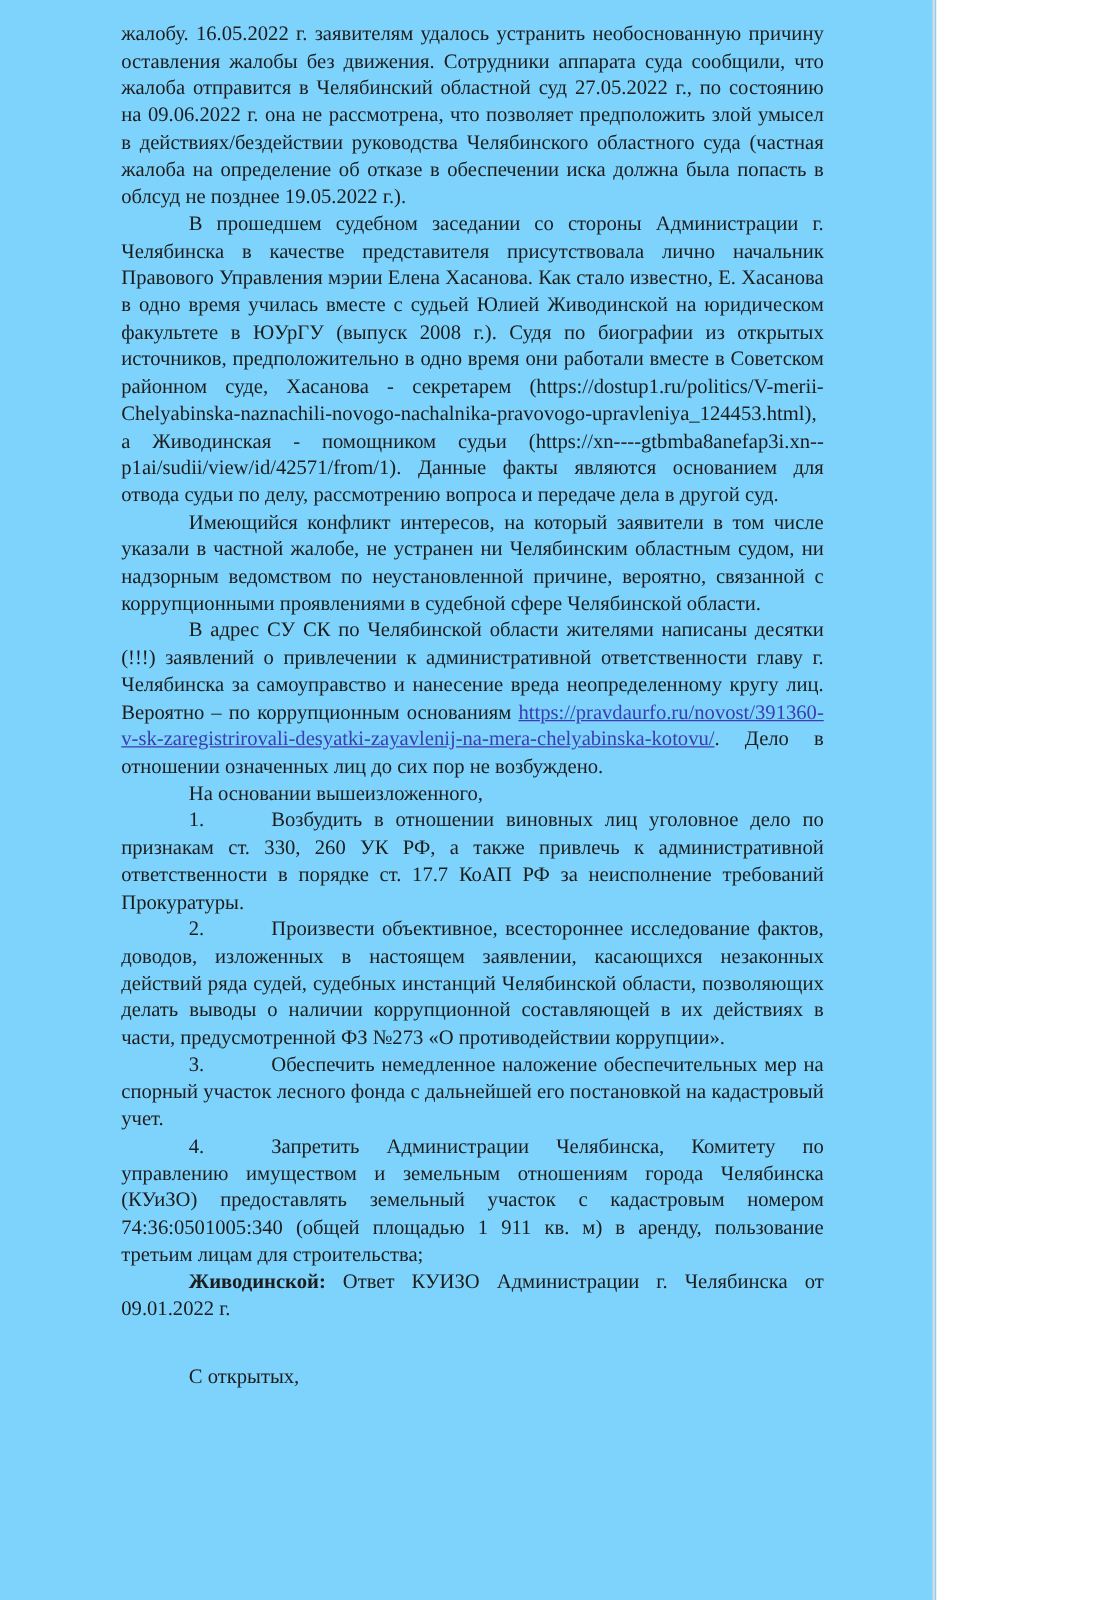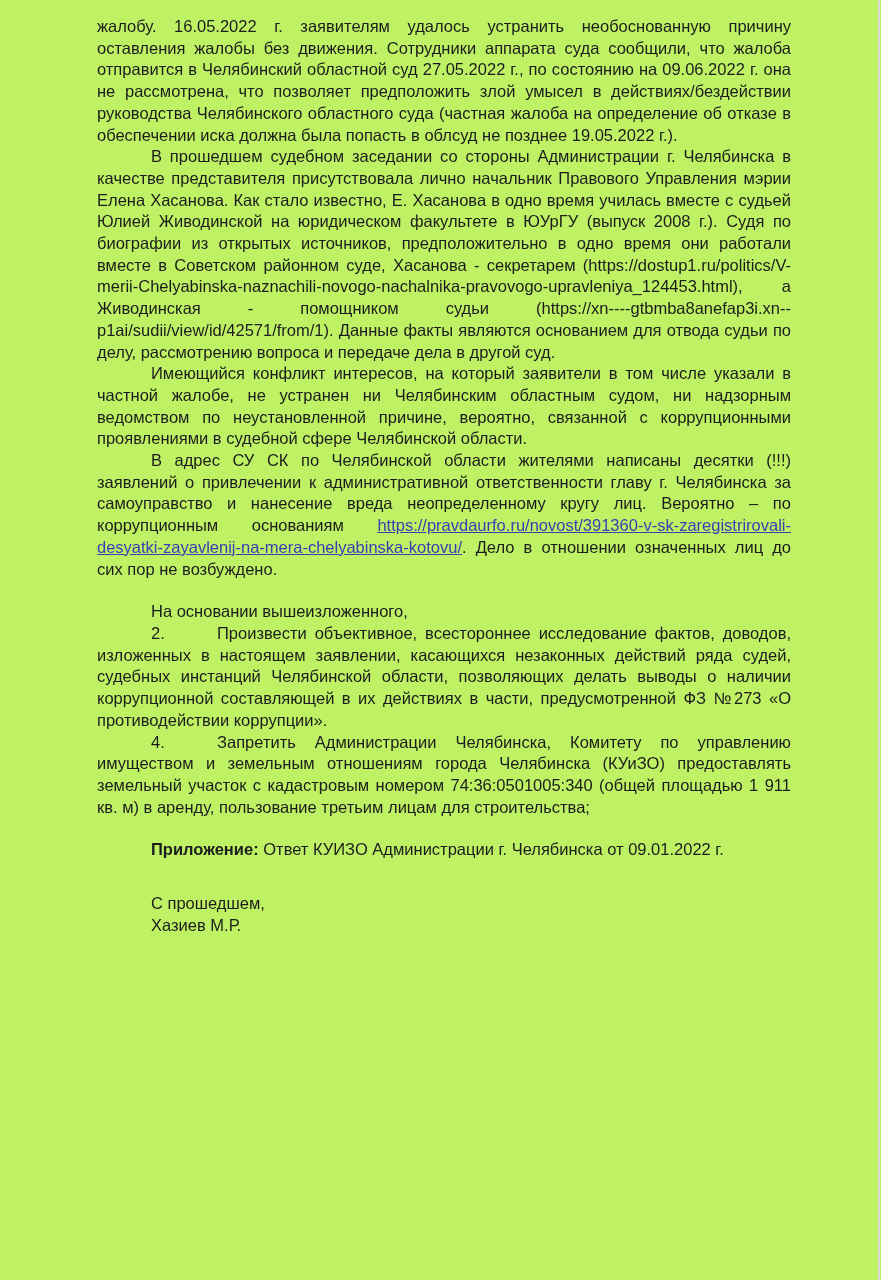--- a/index.html
+++ b/index.html
@@ -2,41 +2,41 @@
 <html><head>
 <meta charset="utf-8">
 <style>
   html, body {
     margin: 0;
     padding: 0;
     background: #ffffff;
   }
   .page {
     position: relative;
-    width: 881px;
+    width: 749px;
     height: 1280px;
     box-sizing: border-box;
-    background: #bef264;
-    font-family: Liberation Sans, sans-serif;
+    background: #7dd3fc;
+    font-family: Liberation Serif, serif;
     color: #1c1c1c;
     overflow: hidden;
   }
   .doc-body {
     box-sizing: border-box;
     padding: 16px 90px 40px 97px;
   }
   .doc-body p {
     margin: 0;
     font-size: 16.5px;
     line-height: 21.7px;
     text-align: justify;
     overflow-wrap: break-word;
   }
   p.indent { text-indent: 54px; }
-  p.space-before { margin-top: 21px; }
+  p.space-before { }
   p.space-before-lg { margin-top: 32px; }
   .num {
     display: inline-block;
     min-width: 66px;
     text-indent: 0;
   }
   .bold { font-weight: bold; }
   .link {
     color: #3c3cb4;
     text-decoration: underline;
@@ -54,20 +54,21 @@
 </head>
 <body>
 
 <div class="page">
   <div class="doc-body" id="doc-body">
       <p><span>жалобу. 16.05.2022 г. заявителям удалось устранить необоснованную причину оставления жалобы без движения. Сотрудники аппарата суда сообщили, что жалоба отправится в Челябинский областной суд 27.05.2022 г., по состоянию на 09.06.2022 г. она не рассмотрена, что позволяет предположить злой умысел в действиях/бездействии руководства Челябинского областного суда (частная жалоба на определение об отказе в обеспечении иска должна была попасть в облсуд не позднее 19.05.2022 г.).</span></p>
       <p class="indent"><span>В прошедшем судебном заседании со стороны Администрации г. Челябинска в качестве представителя присутствовала лично начальник Правового Управления мэрии Елена Хасанова. Как стало известно, Е. Хасанова в одно время училась вместе с судьей Юлией Живодинской на юридическом факультете в ЮУрГУ (выпуск 2008 г.). Судя по биографии из открытых источников, предположительно в одно время они работали вместе в Советском районном суде, Хасанова - секретарем (https://dostup1.ru/politics/V-merii-Chelyabinska-naznachili-novogo-nachalnika-pravovogo-upravleniya_124453.html), а Живодинская - помощником судьи (https://xn----gtbmba8anefap3i.xn--p1ai/sudii/view/id/42571/from/1). Данные факты являются основанием для отвода судьи по делу, рассмотрению вопроса и передаче дела в другой суд.</span></p>
       <p class="indent"><span>Имеющийся конфликт интересов, на который заявители в том числе указали в частной жалобе, не устранен ни Челябинским областным судом, ни надзорным ведомством по неустановленной причине, вероятно, связанной с коррупционными проявлениями в судебной сфере Челябинской области.</span></p>
       <p class="indent"><span>В адрес СУ СК по Челябинской области жителями написаны десятки (!!!) заявлений о привлечении к административной ответственности главу г. Челябинска за самоуправство и нанесение вреда неопределенному кругу лиц. Вероятно – по коррупционным основаниям </span><a class="link">https://pravdaurfo.ru/novost/391360-v-sk-zaregistrirovali-desyatki-zayavlenij-na-mera-chelyabinska-kotovu/</a><span>. Дело в отношении означенных лиц до сих пор не возбуждено.</span></p>
       <p class="indent space-before"><span>На основании вышеизложенного,</span></p>
+      <p class="indent"><span class="num">1.</span><span>Возбудить в отношении виновных лиц уголовное дело по признакам ст. 330, 260 УК РФ, а также привлечь к административной ответственности в порядке ст. 17.7 КоАП РФ за неисполнение требований Прокуратуры.</span></p>
       <p class="indent"><span class="num">2.</span><span>Произвести объективное, всестороннее исследование фактов, доводов, изложенных в настоящем заявлении, касающихся незаконных действий ряда судей, судебных инстанций Челябинской области, позволяющих делать выводы о наличии коррупционной составляющей в их действиях в части, предусмотренной ФЗ №273 «О противодействии коррупции».</span></p>
+      <p class="indent"><span class="num">3.</span><span>Обеспечить немедленное наложение обеспечительных мер на спорный участок лесного фонда с дальнейшей его постановкой на кадастровый учет.</span></p>
       <p class="indent"><span class="num">4.</span><span>Запретить Администрации Челябинска, Комитету по управлению имуществом и земельным отношениям города Челябинска (КУиЗО) предоставлять земельный участок с кадастровым номером 74:36:0501005:340 (общей площадью 1 911 кв. м) в аренду, пользование третьим лицам для строительства;</span></p>
-      <p class="indent space-before"><span class="bold">Приложение:</span><span> Ответ КУИЗО Администрации г. Челябинска от 09.01.2022 г.</span></p>
-      <p class="indent space-before-lg"><span>С прошедшем,</span></p>
-      <p class="indent"><span>Хазиев М.Р.</span></p>
+      <p class="indent space-before"><span class="bold">Живодинской:</span><span> Ответ КУИЗО Администрации г. Челябинска от 09.01.2022 г.</span></p>
+      <p class="indent space-before-lg"><span>С открытых,</span></p>
     </div>
   <div class="edge-line"></div>
 </div>
 
 </body></html>

